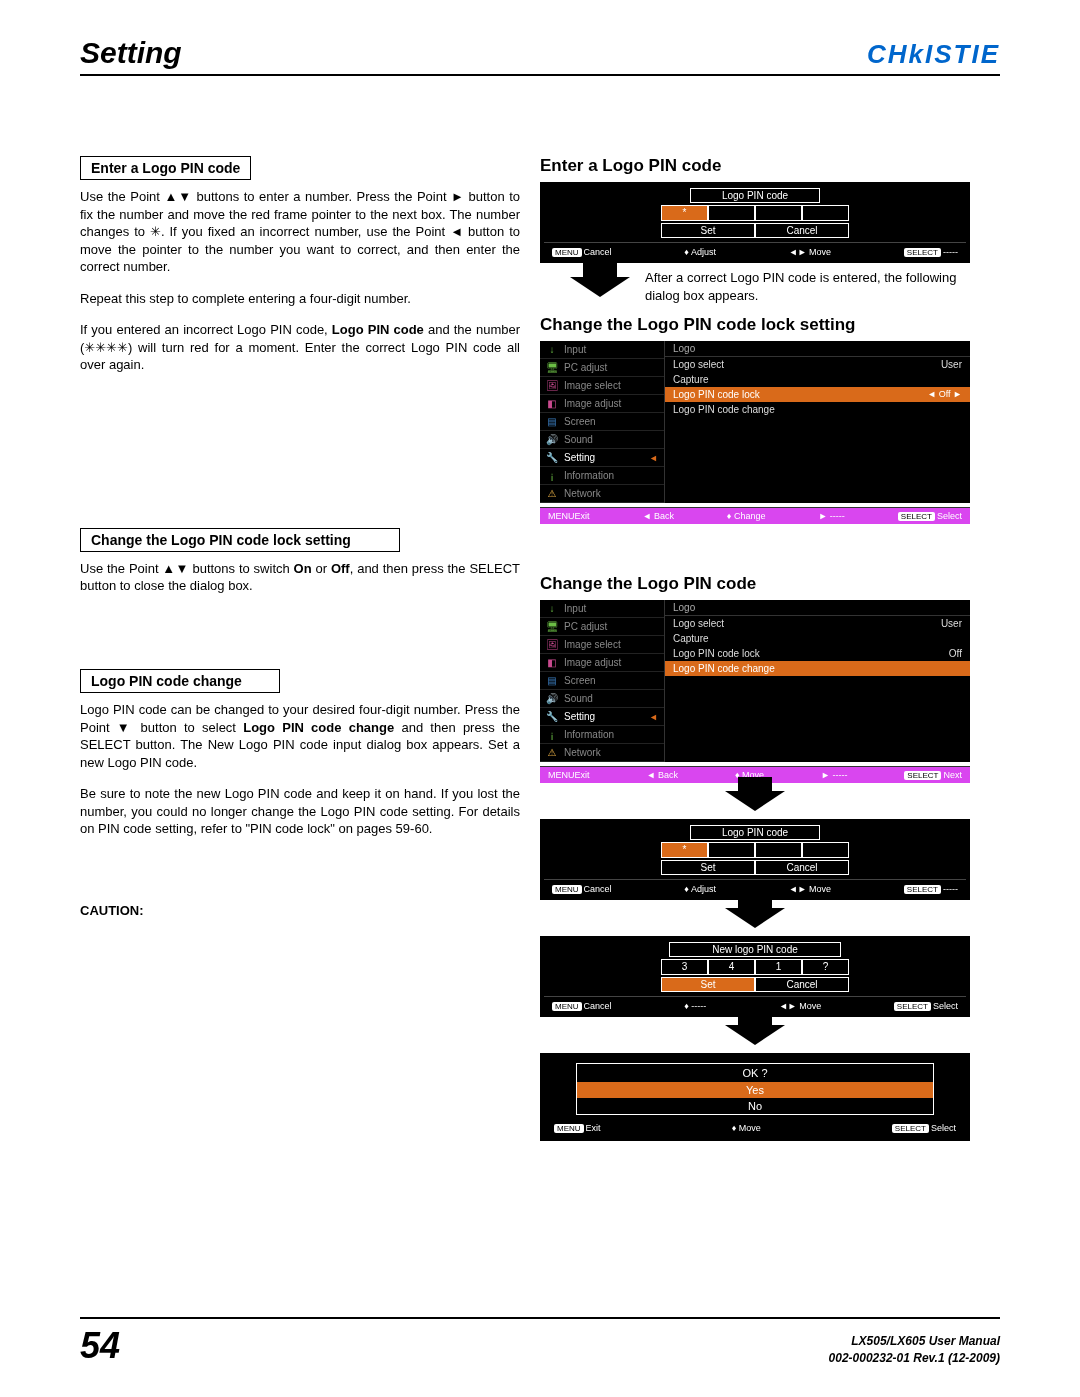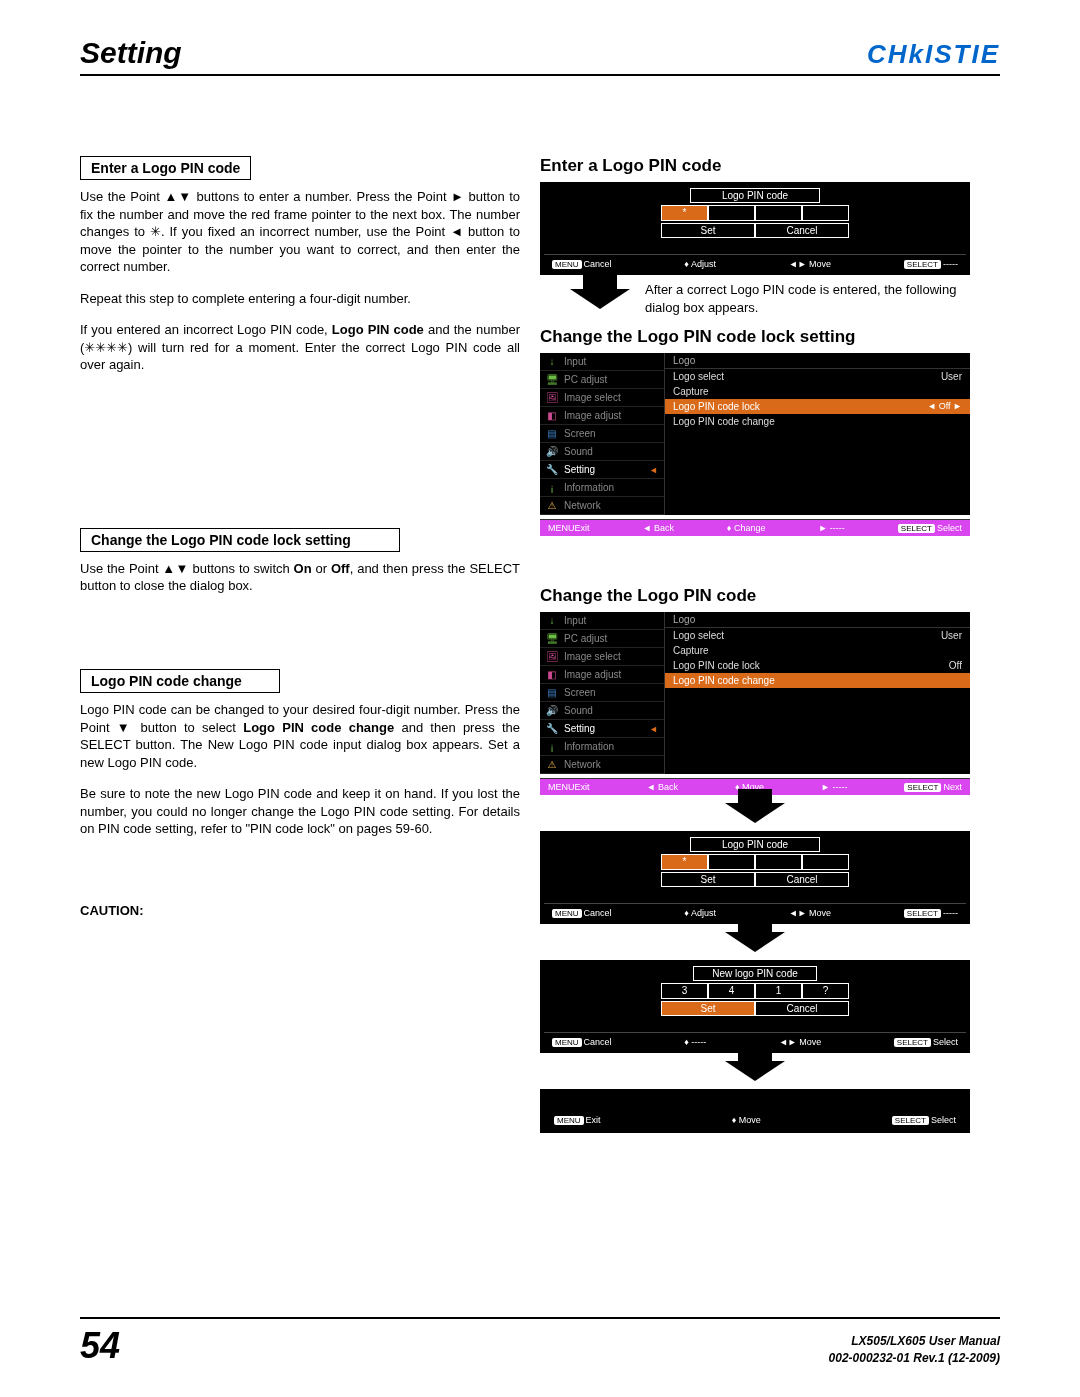--- a/index.html
+++ b/index.html
@@ -121,21 +121,21 @@
   }
   .osd-btn.orange {
     background: #d96a1a;
   }
   .osd-footer {
     display: flex;
     justify-content: space-between;
     font-size: 9px;
     padding: 4px 8px 2px 8px;
     border-top: 1px solid #444;
-    margin-top: 16px;
+    margin-top: 4px;
   }
   .osd-footer .menu-badge {
     background: #fff;
     color: #000;
     padding: 0 3px;
     font-size: 8px;
     border-radius: 2px;
     margin-right: 2px;
   }
   .select-badge {
@@ -528,21 +528,21 @@
         <span><span class="menu-badge">MENU</span><span>Cancel</span></span>
         <span>♦ <span>Adjust</span></span>
         <span>◄► <span>Move</span></span>
         <span><span class="select-badge">SELECT</span><span>-----</span></span>
       </div>
     </div>
 
     <div class="arrow-down"></div>
 
     <div class="osd">
-      <div class="osd-title" style="width:124px;">New logo PIN code</div>
+      <div class="osd-title" style="width:172px;">New logo PIN code</div>
       <div class="osd-row">
         <div class="osd-cell">3</div>
         <div class="osd-cell">4</div>
         <div class="osd-cell">1</div>
         <div class="osd-cell">?</div>
       </div>
       <div class="osd-btnrow">
         <div class="osd-btn orange">Set</div>
         <div class="osd-btn">Cancel</div>
       </div>
@@ -550,20 +550,25 @@
         <span><span class="menu-badge">MENU</span><span>Cancel</span></span>
         <span>♦ <span>-----</span></span>
         <span>◄► <span>Move</span></span>
         <span><span class="select-badge">SELECT</span><span>Select</span></span>
       </div>
     </div>
 
     <div class="arrow-down"></div>
 
     <div class="ok-box">
+      <div class="ok-inner">
+        <div class="ok-title">OK ?</div>
+        <div class="ok-row orange">Yes</div>
+        <div class="ok-row">No</div>
+      </div>
       <div class="osd-footer" style="border:none;">
         <span><span class="menu-badge">MENU</span><span>Exit</span></span>
         <span>♦ <span>Move</span></span>
         <span><span class="select-badge">SELECT</span><span>Select</span></span>
       </div>
     </div>
 
   </div>
 </div>
 

